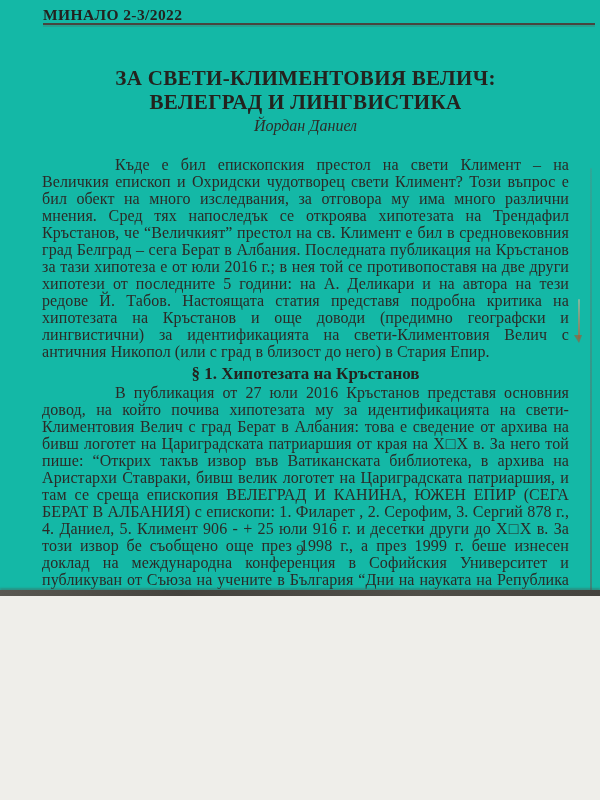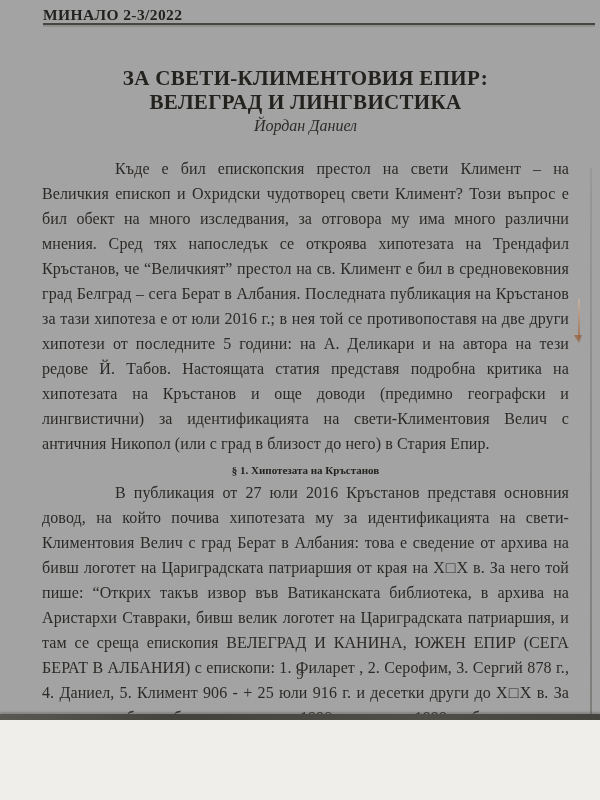--- a/index.html
+++ b/index.html
@@ -8,22 +8,22 @@
   }
   body {
     width: 600px;
     height: 800px;
     background: #efeeea;
     font-family: "Liberation Serif", "DejaVu Serif", serif;
   }
   .page {
     position: relative;
     width: 600px;
-    height: 720px;
-    background: #a3a3a3;
+    height: 596px;
+    background: #14b8a6;
     overflow: hidden;
     color: #2c2a27;
     text-decoration: underline;
   }
   
   .header-row {
     position: absolute;
     top: 6px;
     left: 43px;
     right: 10px;
@@ -67,27 +67,27 @@
     text-align: center;
     font-style: italic;
     font-size: 16px;
     color: #2e2c28;
   }
   .body-par {
     margin: 0;
     text-align: justify;
     text-indent: 73px;
     font-size: 16px;
-    line-height: 25px;
+    line-height: 17px;
     letter-spacing: 0.1px;
   }
   .section-heading {
     margin: 5px 0 0 0;
     text-align: center;
-    font-size: 11px;
+    font-size: 17px;
     line-height: 18.6px;
     font-weight: bold;
     color: #24221e;
   }
   .page-number {
     position: absolute;
     bottom: 37px;
     left: 0;
     width: 100%;
     text-align: center;
@@ -139,21 +139,21 @@
 
 <div class="page">
 
   <div class="header-row">
     <span>МИНАЛО  2-3/2022</span>
   </div>
   <div class="header-rule"></div>
 
   <div class="content">
     <h1 class="article-title">
-      <span>ЗА СВЕТИ-КЛИМЕНТОВИЯ ЕПИР:</span>
+      <span>ЗА СВЕТИ-КЛИМЕНТОВИЯ ВЕЛИЧ:</span>
       <span>ВЕЛЕГРАД И ЛИНГВИСТИКА</span>
     </h1>
     <div class="article-author">Йордан Даниел</div>
 
     <p class="body-par">Къде е бил епископския престол на свети Климент – на Величкия епископ и Охридски чудотворец свети Климент? Този въпрос е бил обект на много изследвания, за отговора му има много различни мнения. Сред тях напоследък се откроява хипотезата на Трендафил Кръстанов, че “Величкият” престол на св. Климент е бил в средновековния град Белград – сега Берат в Албания. Последната публикация на Кръстанов за тази хипотеза е от юли 2016 г.; в нея той се противопоставя на две други хипотези от последните 5 години: на А. Деликари и на автора на тези редове Й. Табов. Настоящата  статия представя подробна критика на хипотезата на Кръстанов и още доводи (предимно географски и лингвистични) за идентификацията на свети-Климентовия Велич с античния Никопол (или с град в близост до него) в Стария Епир.</p>
 
     <h2 class="section-heading">§ 1. Хипотезата на Кръстанов</h2>
 
     <p class="body-par">В публикация от 27 юли 2016 Кръстанов представя основния довод, на който почива хипотезата му за идентификацията на свети-Климентовия Велич с град Берат в Албания: това е сведение от архива на бивш логотет на Цариградската патриаршия от края на Х□Х в. За него той пише: “Открих такъв извор във Ватиканската библиотека, в архива на Аристархи Ставраки, бивш велик логотет на Цариградската патриаршия, и там се среща епископия ВЕЛЕГРАД И КАНИНА, ЮЖЕН ЕПИР (СЕГА БЕРАТ В АЛБАНИЯ) с епископи: 1. Филарет , 2. Серофим, 3. Сергий 878 г., 4. Даниел, 5. Климент 906 - + 25 юли 916 г. и десетки други до Х□Х в. За този извор бе съобщено още през 1998 г., а през 1999 г. беше изнесен доклад на международна конференция в Софийския Университет и публикуван от Съюза на учените в България “Дни на науката на Република България и Република Македония” и друг текст на английски в “Bulgarian historical review” 1999.”¹.</p>
   </div>

